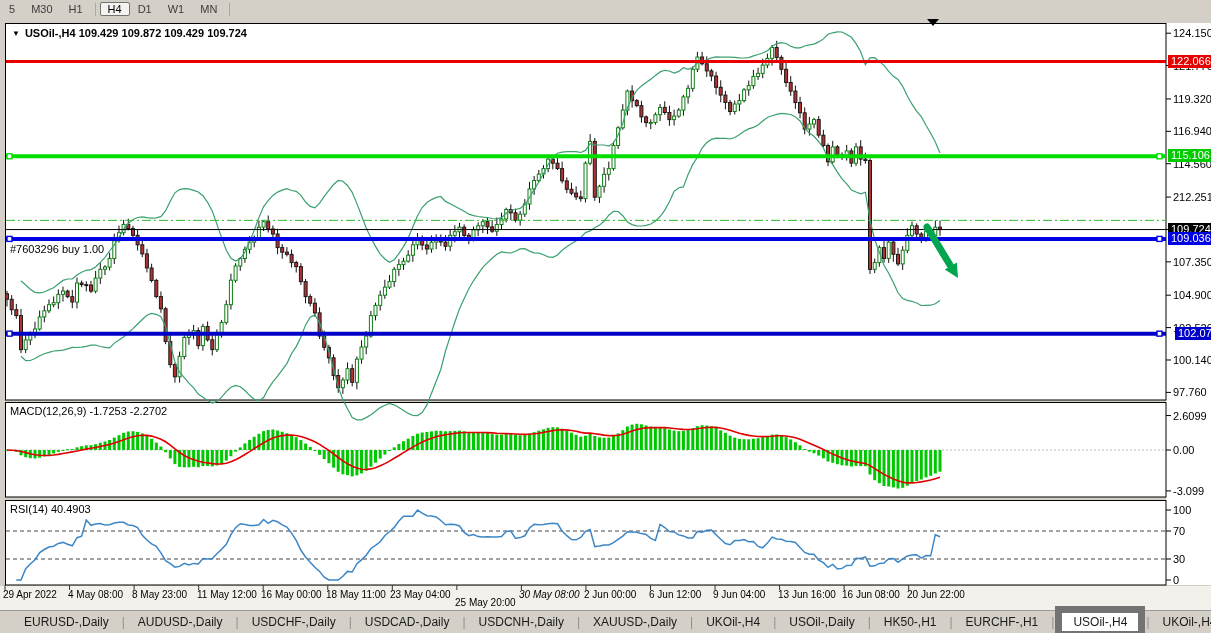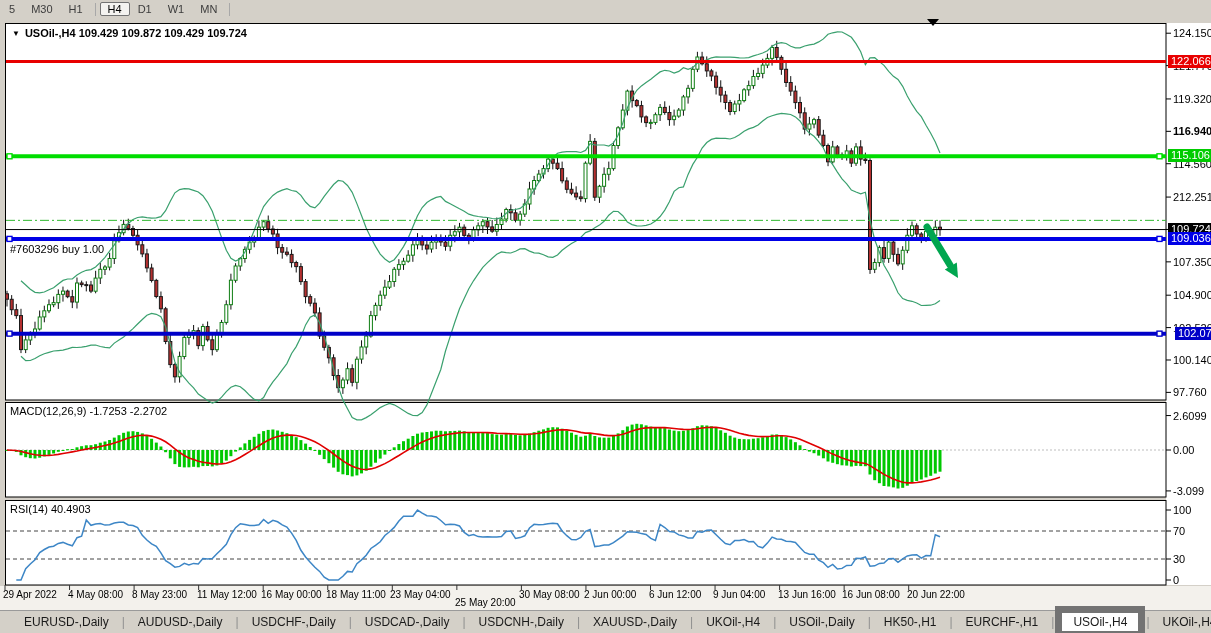--- a/index.html
+++ b/index.html
@@ -720,21 +720,21 @@
     <span>USOil-,H4  109.429 109.872 109.429 109.724</span>
   </div>
   <div class="lbl order-lbl">#7603296 buy 1.00</div>
   <div class="lbl macd-lbl">MACD(12,26,9) -1.7253 -2.2702</div>
   <div class="lbl rsi-lbl">RSI(14) 40.4903</div>
 
   <div id="price-axis">
       <div class="ptick" style="top: 27px;">124.150</div>
       <div class="ptick" style="top: 60px;">121.770</div>
       <div class="ptick" style="top: 93px;">119.320</div>
-      <div class="ptick" style="top: 125px; font-weight: bold;">116.940</div>
+      <div class="ptick" style="top: 125px;">116.940</div>
       <div class="ptick" style="top: 158px;">114.560</div>
       <div class="ptick" style="top: 191px;">212.251</div>
       <div class="ptick" style="top: 223px;">109.730</div>
       <div class="ptick" style="top: 256px;">107.350</div>
       <div class="ptick" style="top: 289px;">104.900</div>
       <div class="ptick" style="top: 322px;">102.520</div>
       <div class="ptick" style="top: 354px;">100.140</div>
       <div class="ptick" style="top: 386px;">97.760</div>
       <div class="badge" style="top: 55px; background: rgb(232, 0, 0); color: rgb(255, 255, 255);">122.066</div>
       <div class="badge" style="top: 149px; background: rgb(0, 204, 0); color: rgb(255, 255, 255);">115.106</div>
@@ -753,21 +753,21 @@
     </div>
   <div id="time-axis">
       <div class="datelbl" style="left: 3px;">29 Apr 2022</div>
       <div class="datelbl" style="left: 68px;">4 May 08:00</div>
       <div class="datelbl" style="left: 132px;">8 May 23:00</div>
       <div class="datelbl" style="left: 197px;">11 May 12:00</div>
       <div class="datelbl" style="left: 261px;">16 May 00:00</div>
       <div class="datelbl" style="left: 326px;">18 May 11:00</div>
       <div class="datelbl" style="left: 390px;">23 May 04:00</div>
       <div class="datelbl" style="left: 455px; margin-top: 8px;">25 May 20:00</div>
-      <div class="datelbl" style="left: 519px;">30 May 08:00</div>
+      <div class="datelbl" style="left: 519px; font-style: italic;">30 May 08:00</div>
       <div class="datelbl" style="left: 584px;">2 Jun 00:00</div>
       <div class="datelbl" style="left: 649px;">6 Jun 12:00</div>
       <div class="datelbl" style="left: 713px;">9 Jun 04:00</div>
       <div class="datelbl" style="left: 778px; text-align: center;">13 Jun 16:00</div>
       <div class="datelbl" style="left: 842px;">16 Jun 08:00</div>
       <div class="datelbl" style="left: 907px;">20 Jun 22:00</div>
     </div>
 
   <div id="tab-bar">
       <span class="tab">EURUSD-,Daily</span>

